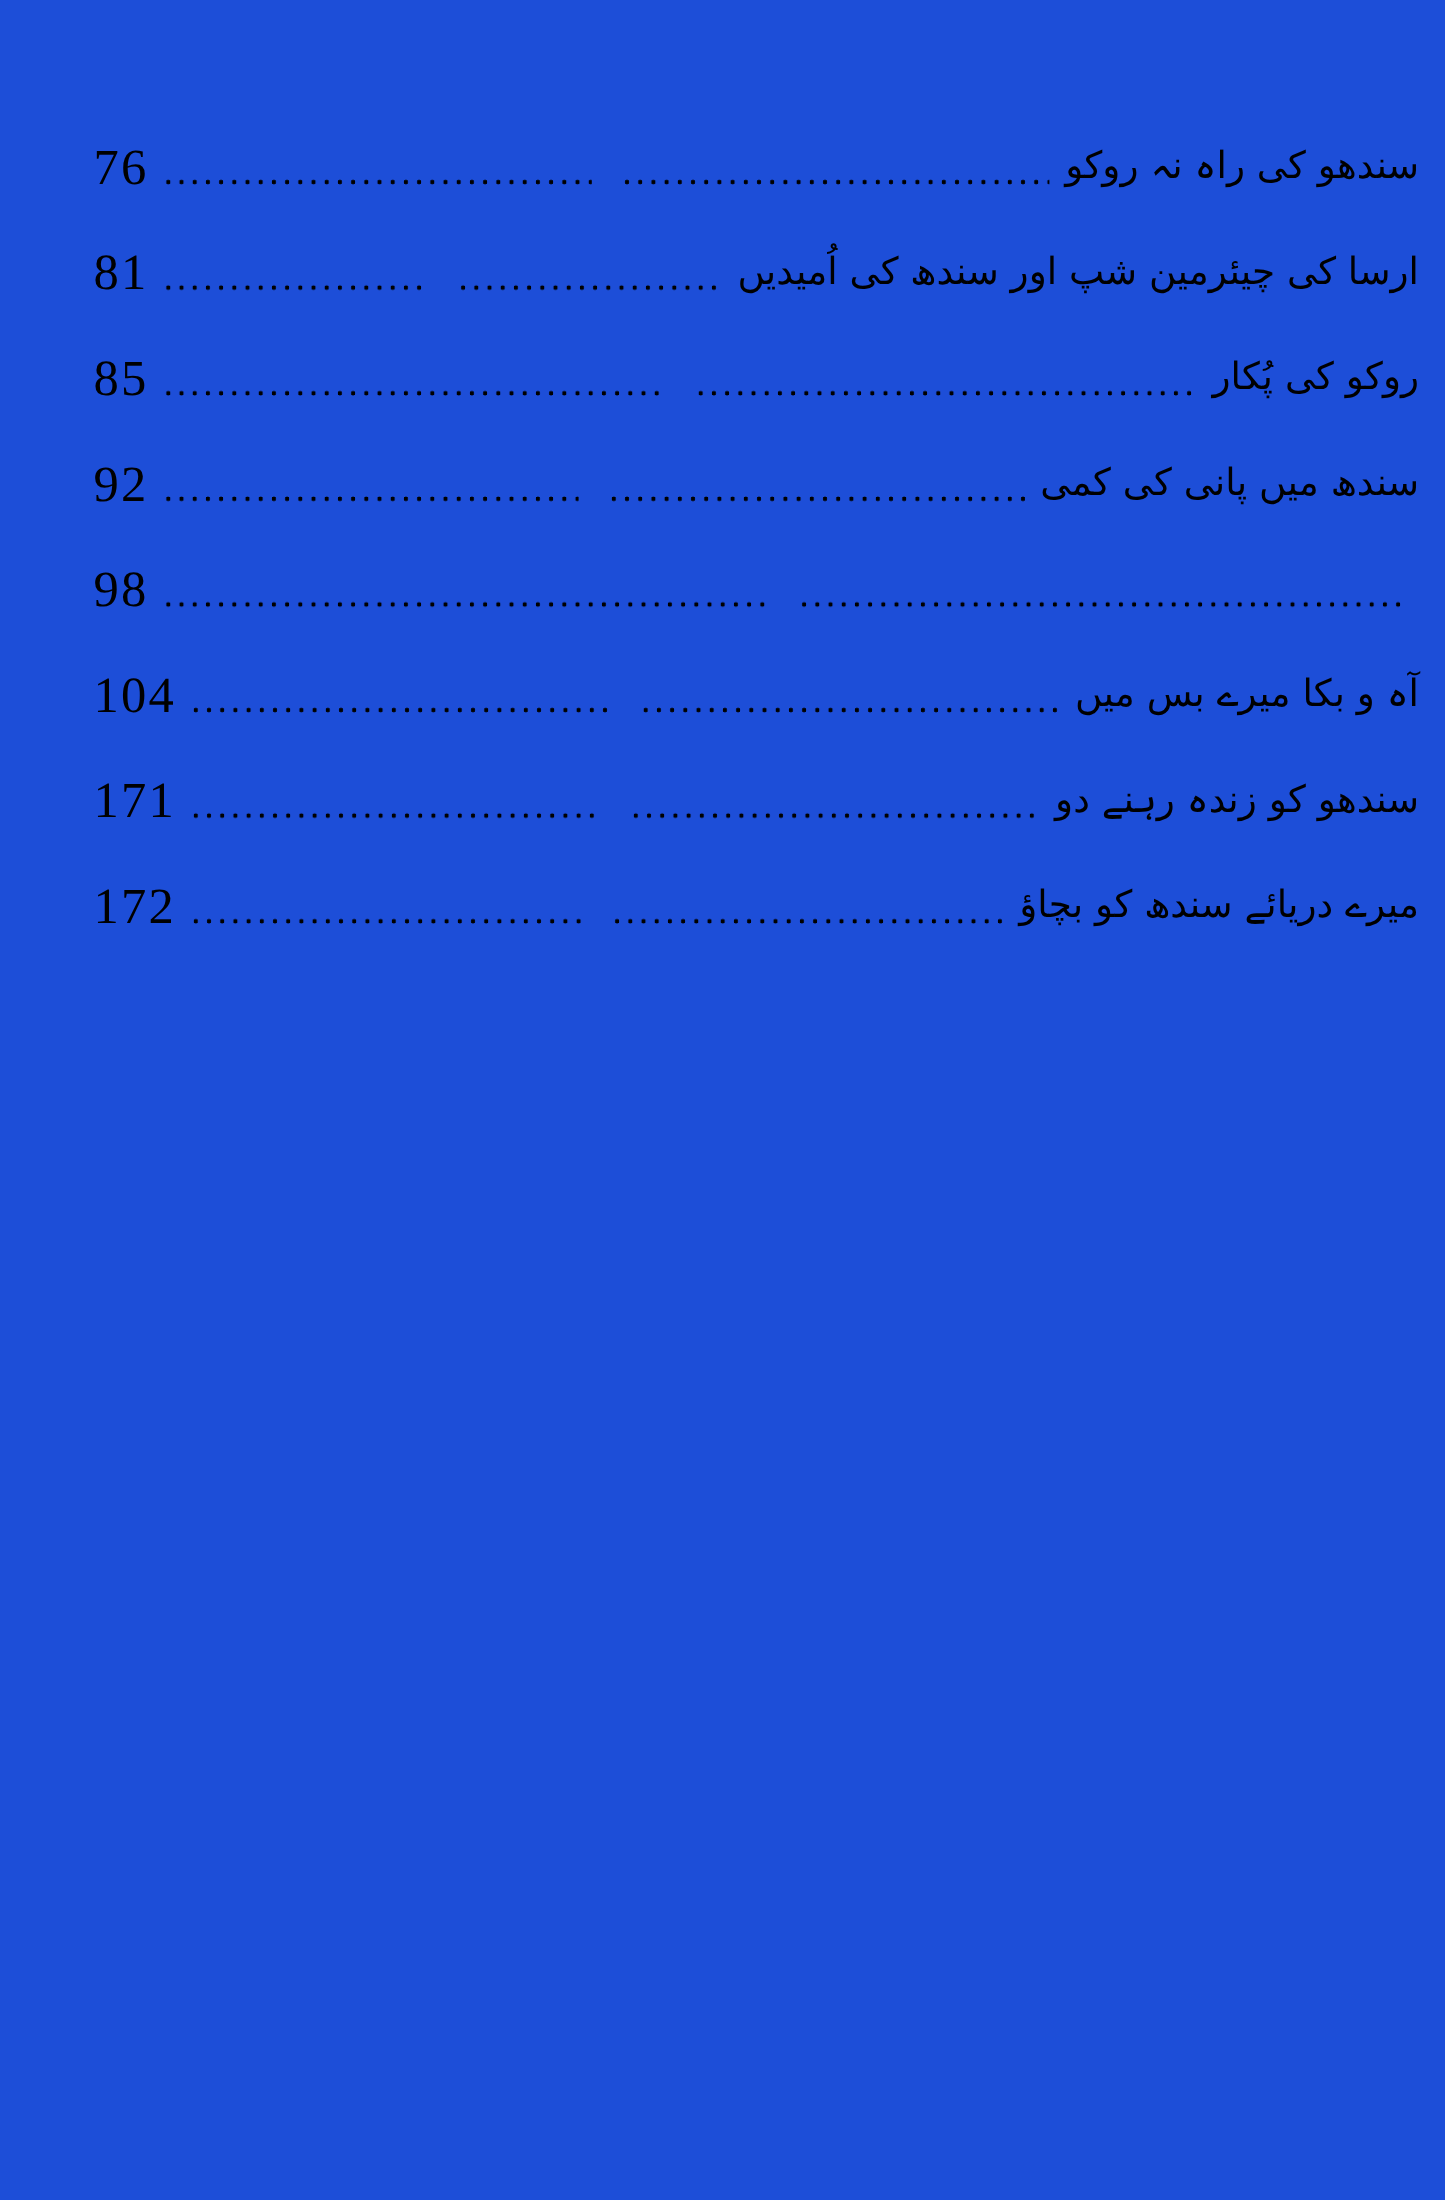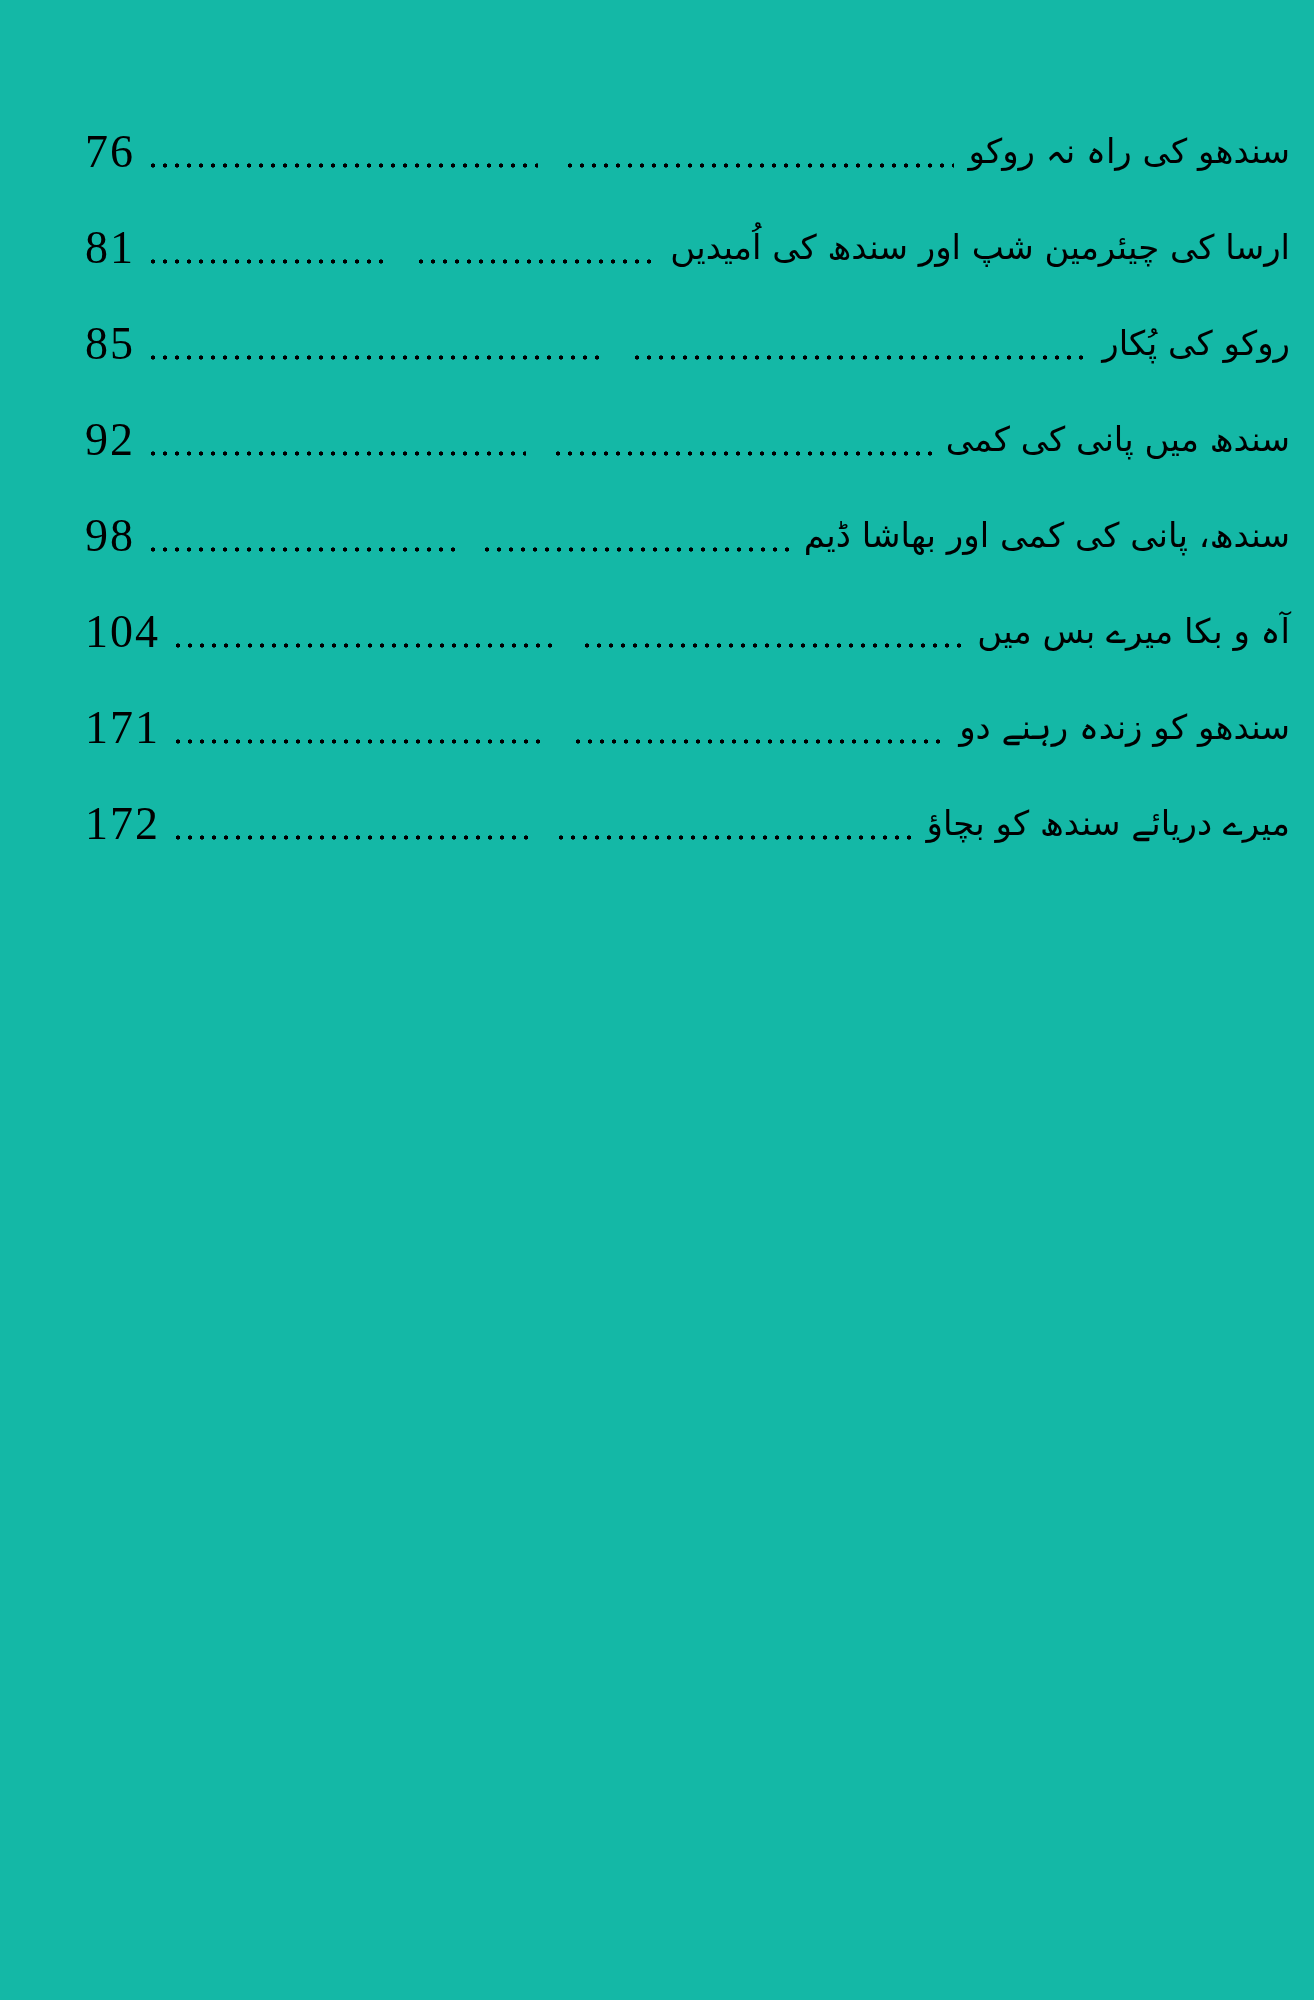--- a/index.html
+++ b/index.html
@@ -13,21 +13,21 @@
     position: relative;
     overflow: hidden;
     font-family: "Liberation Serif", serif;
     color: #000000;
   }
   .page {
     position: absolute;
     top: 0; left: 0;
     width: 1314px;
     height: 2000px;
-    background: #14b8a6;
+    background: #1d4ed8;
   }
   .toc {
     position: absolute;
     top: 102px;
     left: 85px;
     right: 24px;
   }
   .toc-row {
     height: 96px;
     display: flex;
@@ -99,21 +99,20 @@
     <span class="page-num">92</span>
     <span class="leader leader-first"></span>
     <span class="leader leader-second"></span>
     <span class="entry-title" dir="rtl">سندھ میں پانی کی کمی</span>
   </div>
 
   <div class="toc-row">
     <span class="page-num">98</span>
     <span class="leader leader-first"></span>
     <span class="leader leader-second"></span>
-    <span class="entry-title" dir="rtl">سندھ، پانی کی کمی اور بھاشا ڈیم</span>
   </div>
 
   <div class="toc-row">
     <span class="page-num">104</span>
     <span class="leader leader-first"></span>
     <span class="leader leader-second"></span>
     <span class="entry-title" dir="rtl">آہ و بکا میرے بس میں</span>
   </div>
 
   <div class="toc-row">

